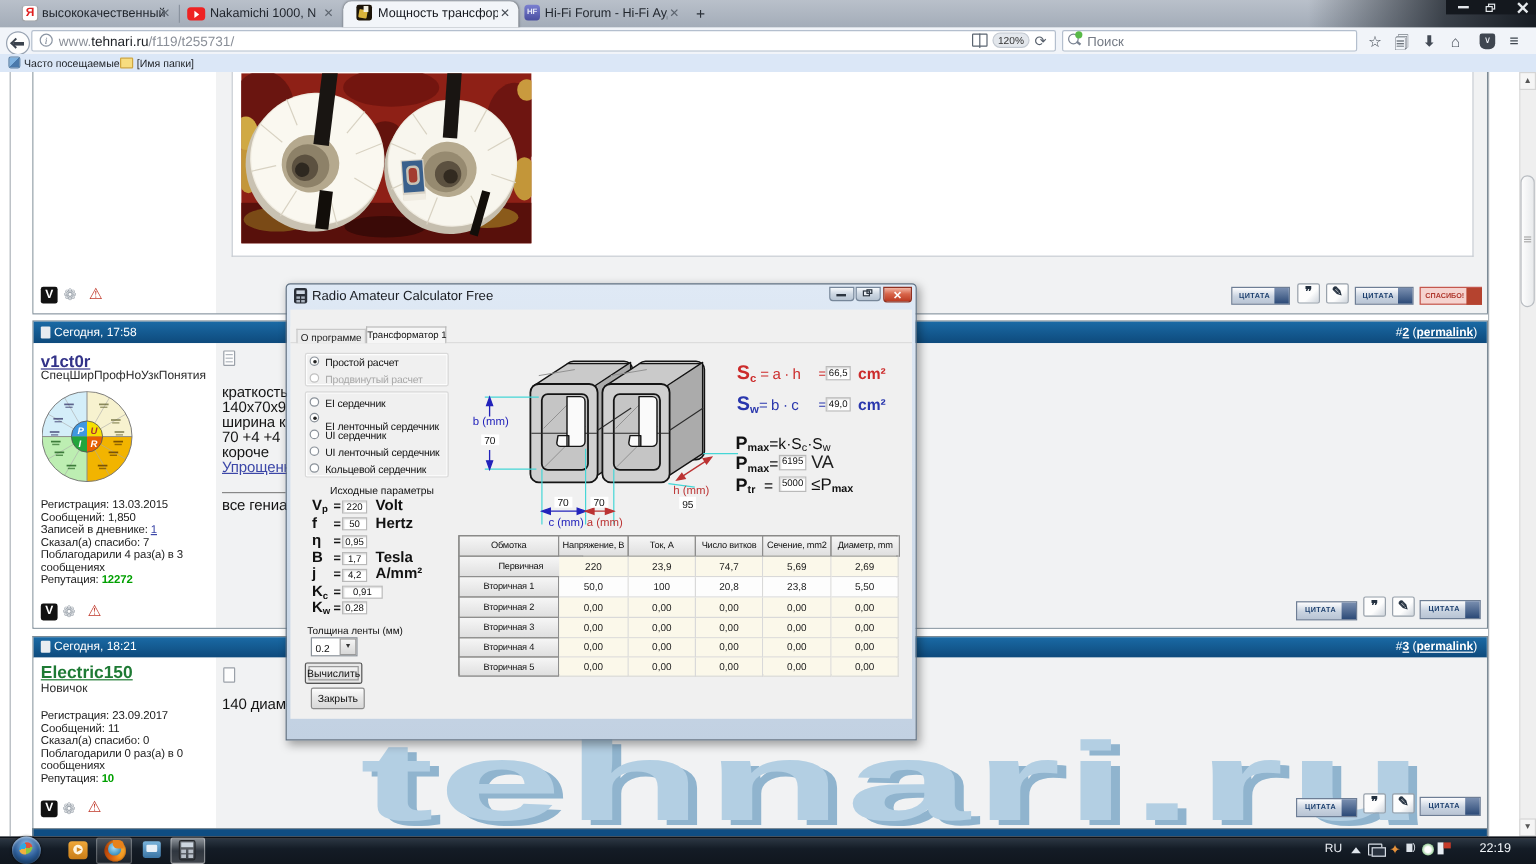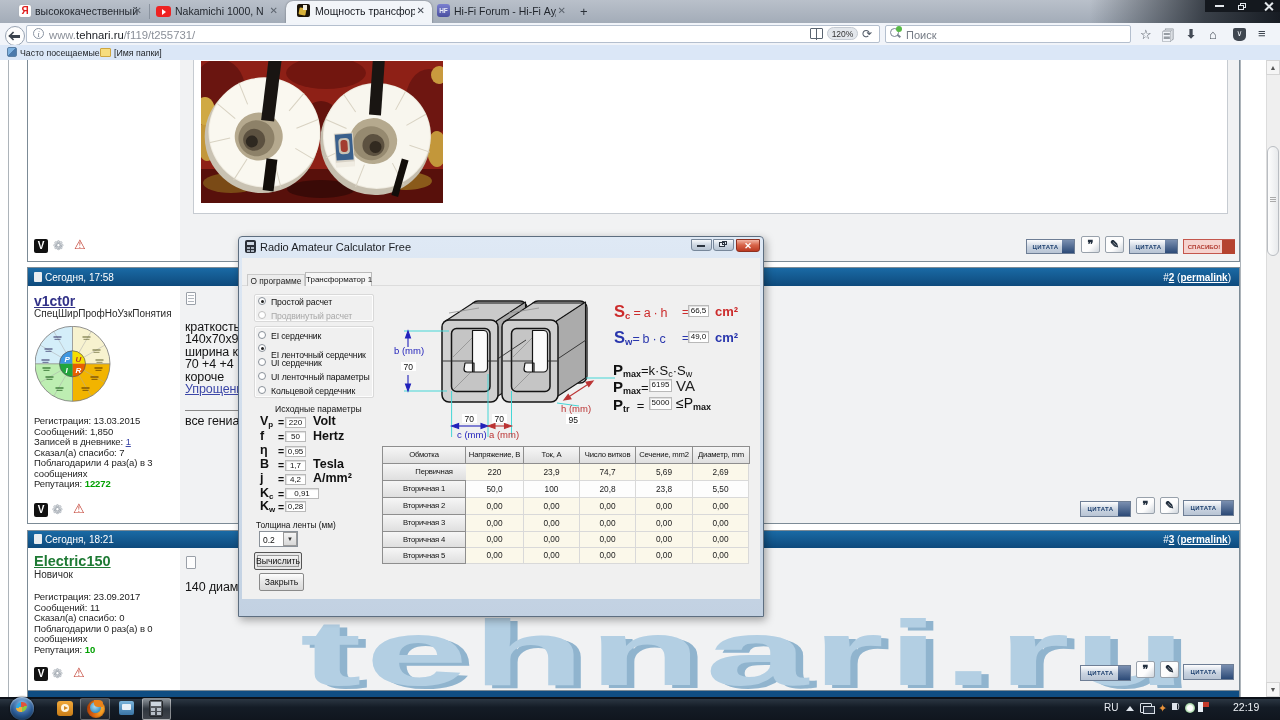--- a/index.html
+++ b/index.html
@@ -356,21 +356,21 @@
   <div class="abs radio" style="left:16px;top:53px;border-color:#c0c0c0"></div>
   <div class="abs rlbl" style="left:29px;top:53px;color:#a8a8a8">Продвинутый расчет</div>
   <div class="abs radio" style="left:16px;top:72.5px"></div>
         <div class="abs rlbl" style="left:29px;top:72.5px">EI сердечник</div>
   <div class="abs radio" style="left:16px;top:86px"></div>
         <div class="abs" style="left:18.5px;top:88.5px;width:3.5px;height:3.5px;border-radius:50%;background:#222"></div>
   <div class="abs rlbl" style="left:29px;top:92px">EI ленточный сердечник</div>
   <div class="abs radio" style="left:16px;top:99.5px"></div>
         <div class="abs rlbl" style="left:29px;top:99.5px">UI сердечник</div>
   <div class="abs radio" style="left:16px;top:113.5px"></div>
-        <div class="abs rlbl" style="left:29px;top:113.5px">UI ленточный параметры</div>
+        <div class="abs rlbl" style="left:29px;top:113.5px">UI ленточный сердечник</div>
   <div class="abs radio" style="left:16px;top:127.5px"></div>
         <div class="abs rlbl" style="left:29px;top:127.5px">Кольцевой сердечник</div>
   <div class="abs" style="left:33px;top:146px;font-size:8.6px;color:#111">Исходные параметры</div>
 
   <div class="abs prm" style="left:18px;top:156px"><b style="font-size:12.5px">V<sub style="font-size:8px">p</sub></b></div>
 <div class="abs prm" style="left:36px;top:158px">=</div>
         <div class="abs vbox" style="left:43px;top:158.5px;width:21px;height:11px;line-height:10px">220</div>
 <div class="abs unit" style="left:71px;top:156px">Volt</div>
 <div class="abs prm" style="left:18px;top:170.5px"><b style="font-size:12.5px">f</b></div>
 <div class="abs prm" style="left:36px;top:172.5px">=</div>

